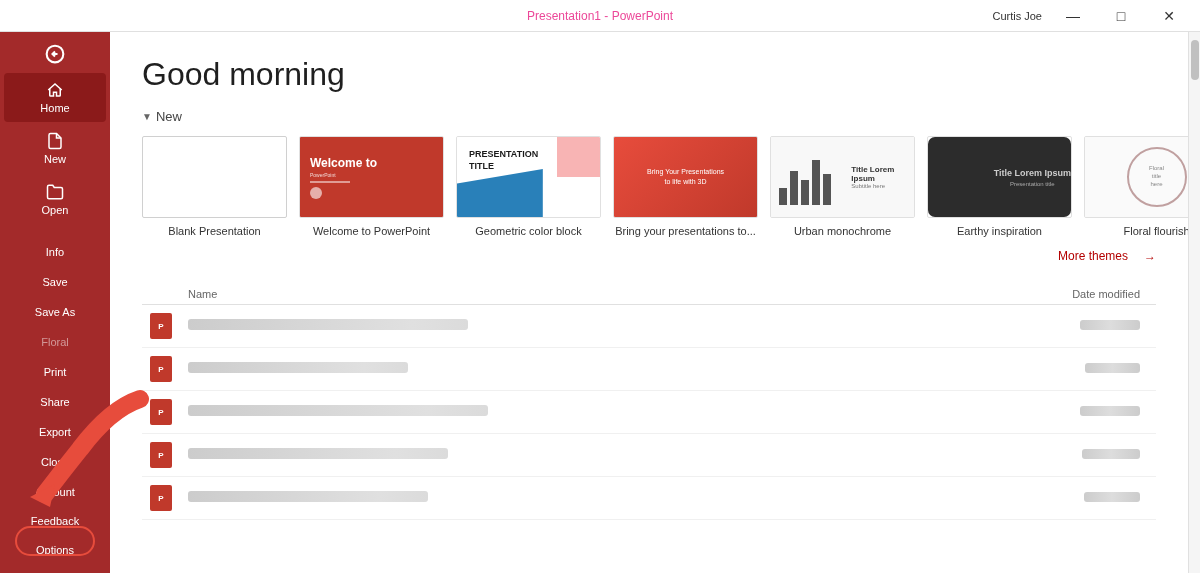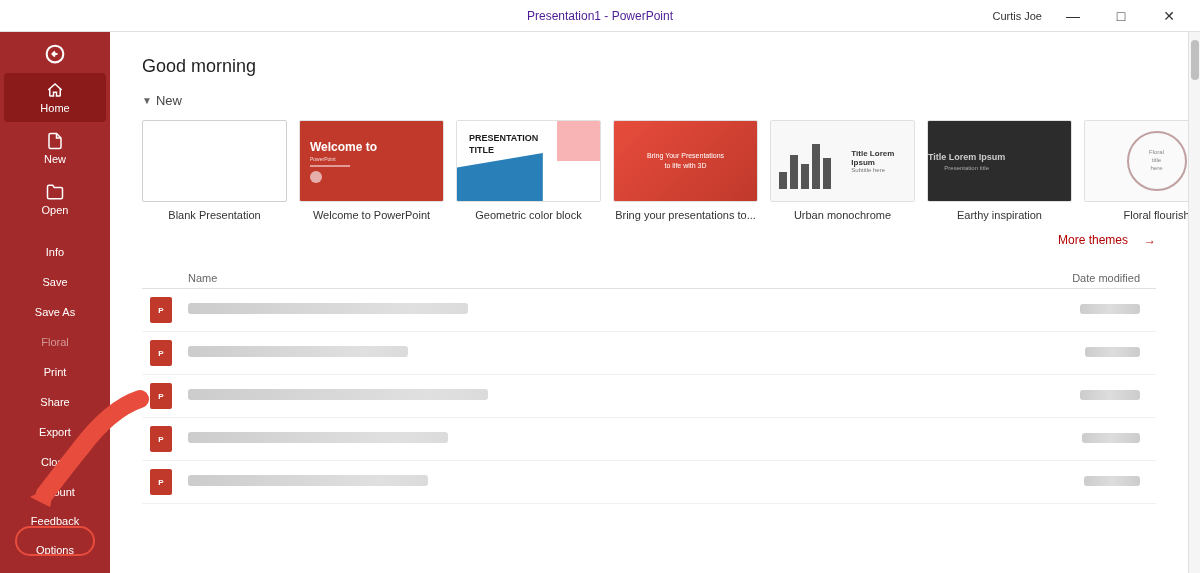--- a/index.html
+++ b/index.html
@@ -11,21 +11,21 @@
       background: #fff;
       display: flex;
       align-items: center;
       justify-content: space-between;
       border-bottom: 1px solid #e0e0e0;
       padding: 0 8px;
       flex-shrink: 0;
     }
     .title-bar-center {
       font-size: 12px;
-      color: #4c1d95;
+      color: #ec4899;
       position: absolute;
       left: 50%;
       transform: translateX(-50%);
     }
     .title-bar-right {
       display: flex;
       align-items: center;
       gap: 8px;
       margin-left: auto;
     }
@@ -120,21 +120,21 @@
       width: 8px;
       height: 40px;
       background: #c0c0c0;
       border-radius: 4px;
       position: absolute;
       top: 8px;
       left: 2px;
     }
 
     h1.greeting {
-      font-size: 18px;
+      font-size: 32px;
       font-weight: 300;
       color: #1f1f1f;
       margin-bottom: 16px;
     }
 
     
     .section-header {
       display: flex;
       align-items: center;
       gap: 4px;
@@ -273,21 +273,22 @@
     .thumb-urban-t1 { font-size: 8px; font-weight: 600; color: #333; }
     .thumb-urban-t2 { font-size: 6px; color: #777; }
 
     
     .thumb-earthy {
       width: 100%;
       height: 100%;
       background: #2c2c2c;
       display: flex;
       align-items: center;
-      justify-content: flex-start;
+      justify-content: flex-end;
+      border-radius: 7px;
     }
     .thumb-earthy-inner {
       color: #ddd;
       font-size: 8px;
       text-align: center;
     }
 
     
     .thumb-floral {
       width: 100%;

